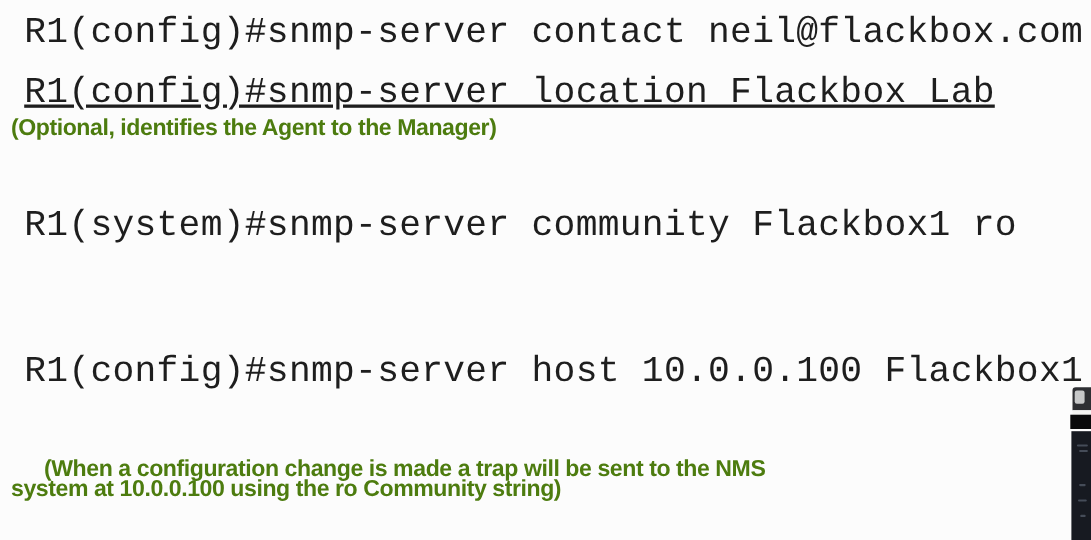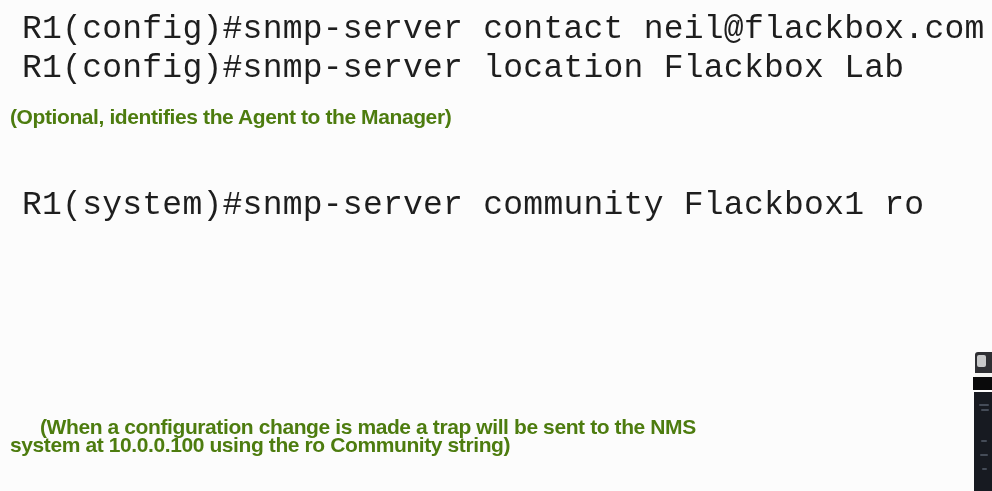--- a/index.html
+++ b/index.html
@@ -88,26 +88,27 @@
   .speck.s3 { top: 48px; right: 5px; width: 6px;  height: 2px; }
   .speck.s4 { top: 62px; right: 4px; width: 8px;  height: 2px; }
   .speck.s5 { top: 76px; right: 5px; width: 5px;  height: 2px; }
 </style>
 </head>
 <body>
 
 <div class="slide">
 
   <div class="cmd" style="top: 13px;">R1(config)#snmp-server contact neil@flackbox.com</div>
-  <div class="cmd" style="top: 52px;">R1(config)#snmp-server location Flackbox Lab</div>
+  <div class="cmd" style="top: 68px; text-decoration: underline;">R1(config)#snmp-server location Flackbox Lab</div>
 
   <div class="note" style="top: 101px;">(Optional, identifies the Agent to the Manager)</div>
 
   <div class="cmd" style="top: 189px;">R1(system)#snmp-server community Flackbox1 ro</div>
 
+  <div class="cmd" style="top: 321px;">R1(config)#snmp-server host 10.0.0.100 Flackbox1</div>
 
   <div class="note" style="top: 411px; margin-left: 30px;">(When a configuration change is made a trap will be sent to the NMS</div>
   <div class="note" style="top: 429px;">system at 10.0.0.100 using the ro Community string)</div>
 
   <div class="corner">
     <div class="corner-icon">
       <div class="corner-icon-inner"></div>
     </div>
     <div class="corner-gap"></div>
     <div class="corner-strip"></div>

